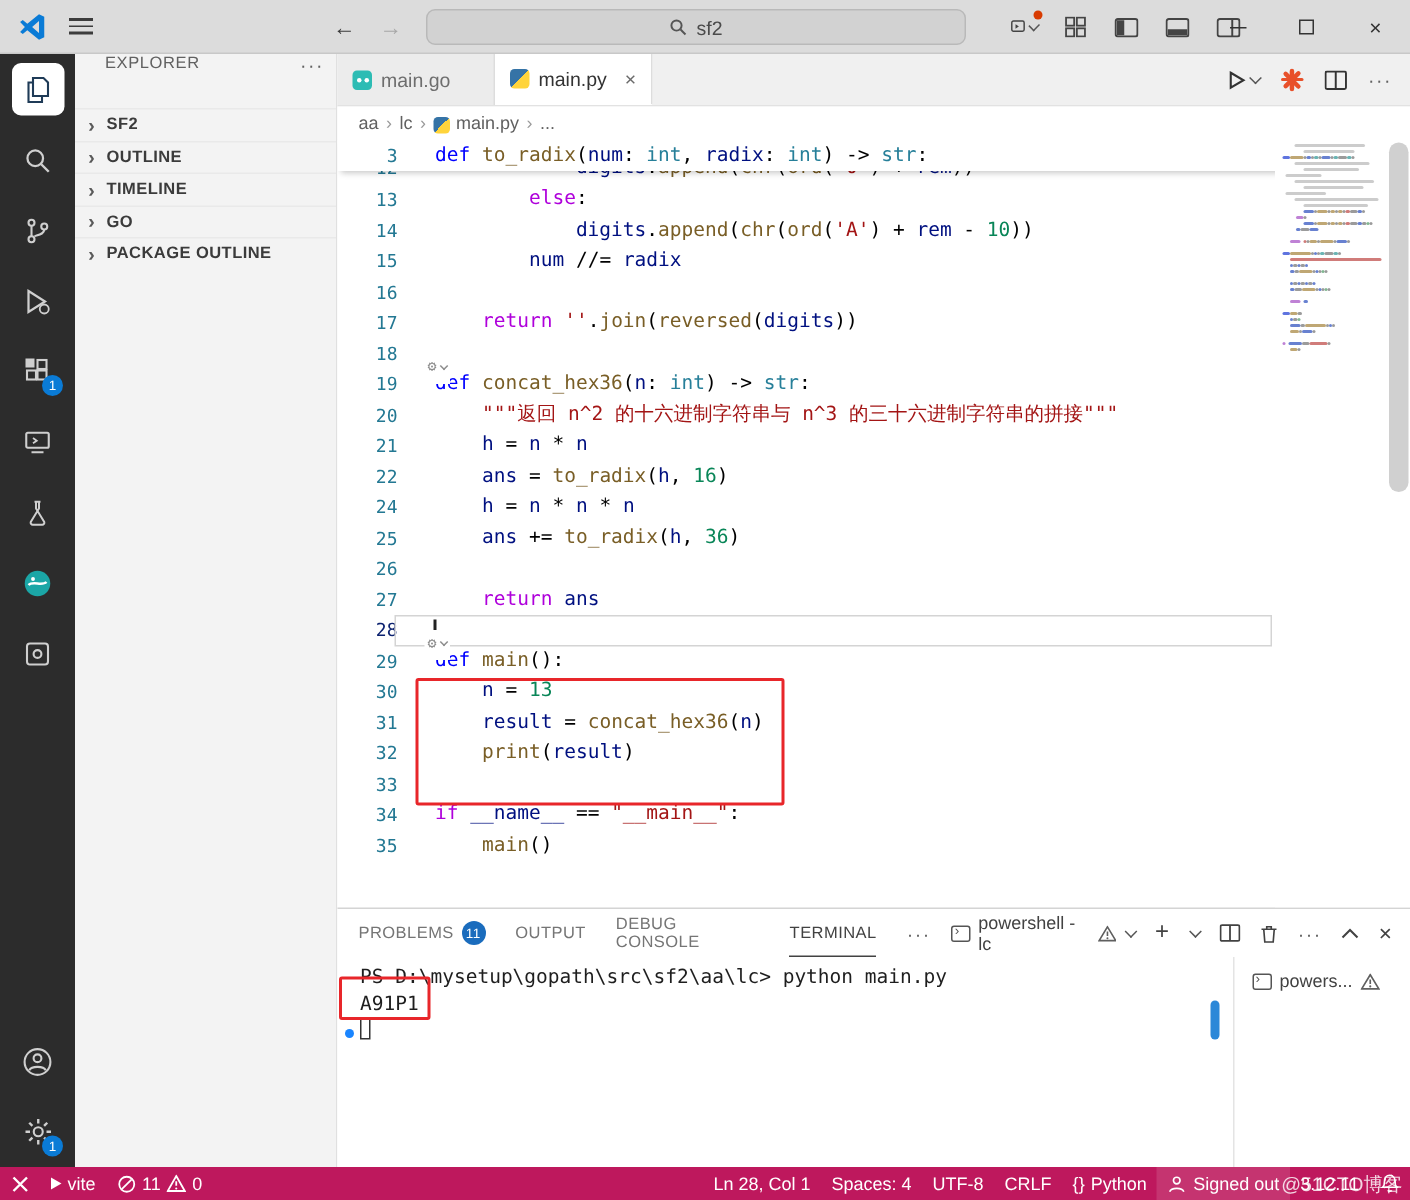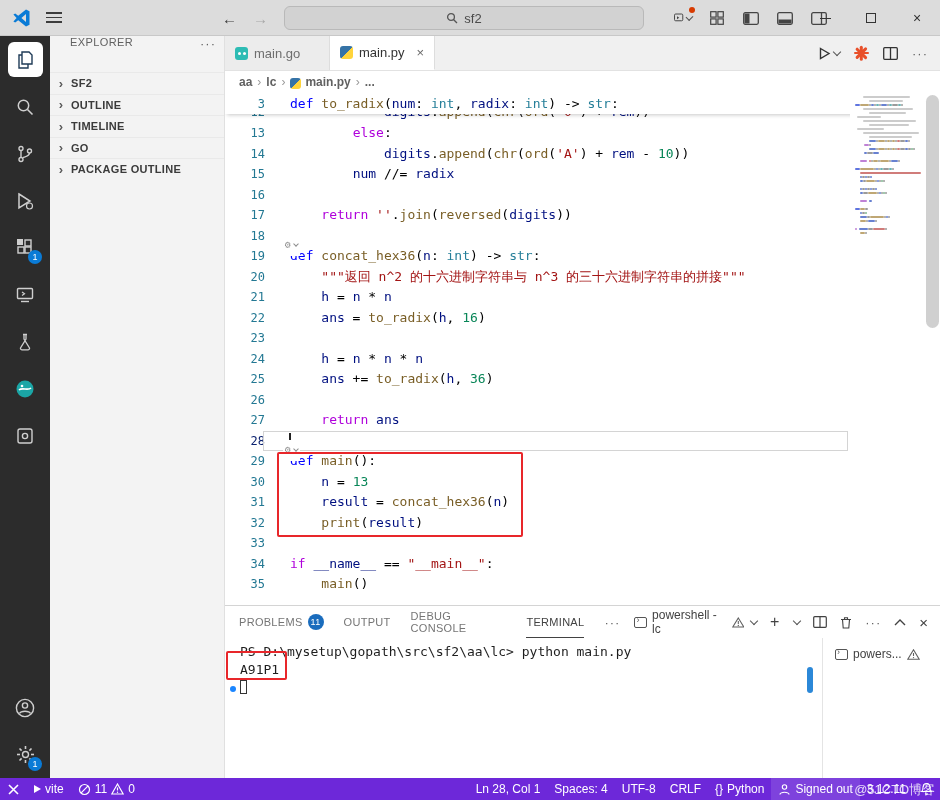--- a/index.html
+++ b/index.html
@@ -48,21 +48,21 @@
   .ic { width:13px; height:13px; display:inline-block; flex:none; }
   .ic-go { background:#2dbcb4; border-radius:3px; position:relative; }
   .ic-go::before { content:""; position:absolute; left:3px; top:5px; width:3px; height:3px; border-radius:50%; background:#fff; box-shadow:5px 0 0 #fff; }
   .ic-py { background:linear-gradient(135deg,#3573a6 50%,#ffd43b 50%); border-radius:3px; }
   .ic-py.small { width:11px; height:11px; }
   .tab-actions { margin-left:auto; display:flex; align-items:center; gap:14px; padding-right:12px; }
   .starburst { position:relative; width:15px; height:15px; }
   .starburst i { position:absolute; left:0; top:6.3px; width:15px; height:2.6px; background:#e8502a; border-radius:2px; }
   .starburst i:nth-child(2){ transform:rotate(45deg);} .starburst i:nth-child(3){ transform:rotate(90deg);} .starburst i:nth-child(4){ transform:rotate(135deg);}
   .crumbs { position:absolute; left:0; top:35px; right:0; height:22px; display:flex; align-items:center; gap:5px; padding-left:14px; font-size:12px; color:#616161; background:#fff; }
-  .crumb { cursor:pointer; display:flex; align-items:flex-end; gap:4px;font-weight:bold; }
+  .crumb { cursor:pointer; display:flex; align-items:flex-end; gap:4px; }
   .crumb-sep { color:#9a9a9a; }
 
   .editor { position:absolute; left:0; top:57px; right:0; height:512px; background:#fff; overflow:hidden; }
   .mono { font-family:"DejaVu Sans Mono",monospace; font-size:13px; }
   .sticky { position:relative; height:21px; display:flex; align-items:center; background:#fff; box-shadow:0 3px 4px -2px rgba(0,0,0,.22); z-index:5; }
   .clipline { height:9px; overflow:hidden; position:relative; }
   .clipline .line { position:relative; top:-12px; }
   .lines { position:relative; }
   .line { position:relative; height:20.5px; line-height:20.5px; display:flex; white-space:pre; }
   .ln { width:40px; text-align:right; color:#237893; font-size:12px; font-family:"DejaVu Sans Mono",monospace; flex:none; }
@@ -96,21 +96,21 @@
   .term { position:absolute; left:15px; top:37px; right:120px; bottom:0; font-family:"DejaVu Sans Mono",monospace; font-size:13px; color:#1e1e1e; }
   .tline { position:relative; height:18px; line-height:18px; white-space:pre; }
   .tdot { position:absolute; left:-10px; top:6.5px; width:6px; height:6px; border-radius:50%; background:#1a85ff; }
   .tcursor { display:inline-block; width:7px; height:14px; border:1px solid #333; vertical-align:-2px; }
   .term-sep { position:absolute; left:597px; top:32px; bottom:0; width:1px; background:#e4e4e4; }
   .term-scroll { position:absolute; left:582px; top:61px; width:6px; height:26px; background:#2b88d8; border-radius:3px; }
   .term-tabs { position:absolute; left:604px; top:37px; right:0; }
   .term-tab { display:flex; align-items:center; gap:5px; font-size:12px; color:#424242; height:22px; padding-left:6px; cursor:pointer; }
 
   
-  .statusbar { position:absolute; left:0; top:778px; width:940px; height:22px; background:#6d28d9; color:#fff; display:flex; align-items:center; font-size:12px; }
+  .statusbar { position:absolute; left:0; top:778px; width:940px; height:22px; background:#be185d; color:#fff; display:flex; align-items:center; font-size:12px; }
   .st-item { display:flex; align-items:center; gap:4px; padding:0 7px; height:22px; cursor:pointer; white-space:nowrap; }
   .st-right { margin-left:auto; display:flex; align-items:center; }
   .play-tri { width:0; height:0; border-left:7px solid #fff; border-top:4.5px solid transparent; border-bottom:4.5px solid transparent; display:inline-block; }
 
   
   .annot { position:absolute; border:2.5px solid #e8262a; border-radius:2px; background:transparent; z-index:40; pointer-events:none; }
   .annot-editor { left:277px; top:452px; width:246px; height:85px; }
   .annot-term { left:226px; top:651px; width:61px; height:29px; }
   .watermark { position:absolute; right:5px; top:781px; z-index:50; color:rgba(255,255,255,.82); font-size:13px; pointer-events:none; }
   svg { display:block; }
@@ -376,21 +376,20 @@
           <div class="line"><span class="ln">13</span><span class="code"><span class="tk-pl">        </span><span class="tk-ctl">else</span><span class="tk-pl">:</span></span></div>
           <div class="line"><span class="ln">14</span><span class="code"><span class="tk-pl">            </span><span class="tk-var">digits</span><span class="tk-pl">.</span><span class="tk-fn">append</span><span class="tk-pl">(</span><span class="tk-fn">chr</span><span class="tk-pl">(</span><span class="tk-fn">ord</span><span class="tk-pl">(</span><span class="tk-str">'A'</span><span class="tk-pl">) + </span><span class="tk-var">rem</span><span class="tk-pl"> - </span><span class="tk-num">10</span><span class="tk-pl">))</span></span></div>
           <div class="line"><span class="ln">15</span><span class="code"><span class="tk-pl">        </span><span class="tk-var">num</span><span class="tk-pl"> //= </span><span class="tk-var">radix</span></span></div>
           <div class="line"><span class="ln">16</span><span class="code"></span></div>
           <div class="line"><span class="ln">17</span><span class="code"><span class="tk-pl">    </span><span class="tk-ctl">return</span><span class="tk-pl"> </span><span class="tk-str">''</span><span class="tk-pl">.</span><span class="tk-fn">join</span><span class="tk-pl">(</span><span class="tk-fn">reversed</span><span class="tk-pl">(</span><span class="tk-var">digits</span><span class="tk-pl">))</span></span></div>
           <div class="line"><span class="ln">18</span><span class="code"></span></div>
           <div class="line"><div class="marker">⚙<span class="caret-down"></span></div><span class="ln">19</span><span class="code"><span class="tk-kw">def </span><span class="tk-fn">concat_hex36</span><span class="tk-pl">(</span><span class="tk-var">n</span><span class="tk-pl">: </span><span class="tk-type">int</span><span class="tk-pl">) -&gt; </span><span class="tk-type">str</span><span class="tk-pl">:</span></span></div>
           <div class="line"><span class="ln">20</span><span class="code"><span class="tk-pl">    </span><span class="tk-str">"""返回 n^2 的十六进制字符串与 n^3 的三十六进制字符串的拼接"""</span></span></div>
           <div class="line"><span class="ln">21</span><span class="code"><span class="tk-pl">    </span><span class="tk-var">h</span><span class="tk-pl"> = </span><span class="tk-var">n</span><span class="tk-pl"> * </span><span class="tk-var">n</span></span></div>
           <div class="line"><span class="ln">22</span><span class="code"><span class="tk-pl">    </span><span class="tk-var">ans</span><span class="tk-pl"> = </span><span class="tk-fn">to_radix</span><span class="tk-pl">(</span><span class="tk-var">h</span><span class="tk-pl">, </span><span class="tk-num">16</span><span class="tk-pl">)</span></span></div>
-          <div class="line"><span class="ln">23</span><span class="code"></span></div>
           <div class="line"><span class="ln">24</span><span class="code"><span class="tk-pl">    </span><span class="tk-var">h</span><span class="tk-pl"> = </span><span class="tk-var">n</span><span class="tk-pl"> * </span><span class="tk-var">n</span><span class="tk-pl"> * </span><span class="tk-var">n</span></span></div>
           <div class="line"><span class="ln">25</span><span class="code"><span class="tk-pl">    </span><span class="tk-var">ans</span><span class="tk-pl"> += </span><span class="tk-fn">to_radix</span><span class="tk-pl">(</span><span class="tk-var">h</span><span class="tk-pl">, </span><span class="tk-num">36</span><span class="tk-pl">)</span></span></div>
           <div class="line"><span class="ln">26</span><span class="code"></span></div>
           <div class="line"><span class="ln">27</span><span class="code"><span class="tk-pl">    </span><span class="tk-ctl">return</span><span class="tk-pl"> </span><span class="tk-var">ans</span></span></div>
           <div class="line current"><div class="hl"></div><div class="cursor-bar"></div><span class="ln">28</span><span class="code"></span></div>
           <div class="line"><div class="marker">⚙<span class="caret-down"></span></div><span class="ln">29</span><span class="code"><span class="tk-kw">def </span><span class="tk-fn">main</span><span class="tk-pl">():</span></span></div>
           <div class="line"><span class="ln">30</span><span class="code"><span class="tk-pl">    </span><span class="tk-var">n</span><span class="tk-pl"> = </span><span class="tk-num">13</span></span></div>
           <div class="line"><span class="ln">31</span><span class="code"><span class="tk-pl">    </span><span class="tk-var">result</span><span class="tk-pl"> = </span><span class="tk-fn">concat_hex36</span><span class="tk-pl">(</span><span class="tk-var">n</span><span class="tk-pl">)</span></span></div>
           <div class="line"><span class="ln">32</span><span class="code"><span class="tk-pl">    </span><span class="tk-fn">print</span><span class="tk-pl">(</span><span class="tk-var">result</span><span class="tk-pl">)</span></span></div>
           <div class="line"><span class="ln">33</span><span class="code"></span></div>

